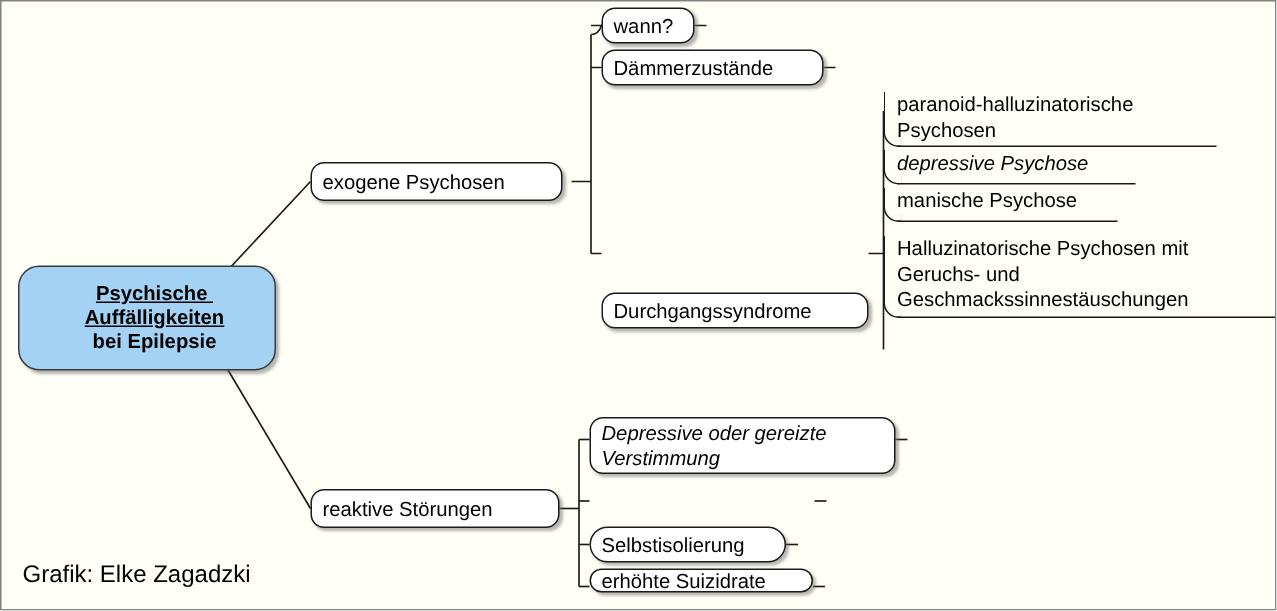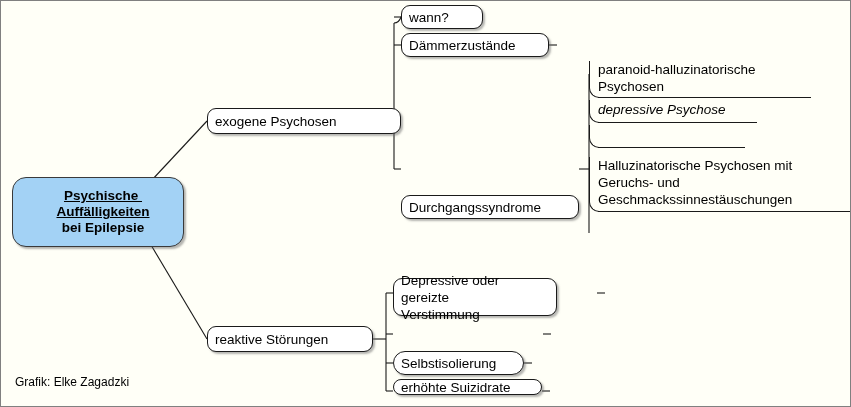--- a/index.html
+++ b/index.html
@@ -105,21 +105,21 @@
     bottom: 0;
     height: 0;
     border-bottom: 1px solid #1a1a1a;
   }
 
   
   .credit {
     position: absolute;
     left: 14px;
     top: 374px;
-    font-size: 12px;
+    font-size: 16px;
     color: #000;
     z-index: 3;
   }
 </style>
 </head>
 <body>
 
 <div id="canvas">
 
   <svg id="wires" viewBox="0 0 851 407" xmlns="http://www.w3.org/2000/svg">
@@ -158,25 +158,25 @@
       <path d="M 541 390 L 549 390"></path>
     </g>
   </svg>
 
   <div class="root-node">
     <div class="root-line u">Psychische </div>
     <div class="root-line u">Auffälligkeiten</div>
     <div class="root-line">bei Epilepsie</div>
   </div>
 
-  <div class="box-node" style="left:206px; top:107px; width:194px; height:26px;">
+  <div class="box-node" style="left:206px; top:107px; width:168px; height:26px;">
     <span class="txt">exogene Psychosen</span>
   </div>
 
-  <div class="box-node" style="left:400px; top:4px; width:82px; height:24px;">
+  <div class="box-node" style="left:400px; top:4px; width:62px; height:24px;">
     <span class="txt">wann?</span>
   </div>
 
   <div class="box-node" style="left:400px; top:32px; width:148px; height:24px;">
     <span class="txt">Dämmerzustände</span>
   </div>
 
   <div class="box-node" style="left:400px; top:156px; width:178px; height:24px;margin-top:38px;">
     <span class="txt">Durchgangssyndrome</span>
   </div>
@@ -189,37 +189,38 @@
   </div>
 
   <div class="leaf-node" style="left:588px; top:99px; width:170px; height:23px;font-style:italic;">
     <div class="leaf-edge"></div>
     <span class="txt">depressive Psychose</span>
     <div class="leaf-underline" style="width:159px;"></div>
   </div>
 
   <div class="leaf-node" style="left:588px; top:124px; width:160px; height:23px;">
     <div class="leaf-edge"></div>
+    <span class="txt">manische Psychose</span>
     <div class="leaf-underline" style="width:147px;"></div>
   </div>
 
   <div class="leaf-node" style="left:588px; top:156px; width:252px; height:55px;">
     <div class="leaf-edge"></div>
     <span class="txt">Halluzinatorische Psychosen mit
 Geruchs- und
 Geschmackssinnestäuschungen</span>
     <div class="leaf-underline" style="width:253px;"></div>
   </div>
 
 
   <div class="box-node" style="left:206px; top:325px; width:166px; height:26px;">
     <span class="txt">reaktive Störungen</span>
   </div>
 
-  <div class="box-node" style="left:392px; top:277px; width:164px; height:38px;">
+  <div class="box-node" style="left:392px; top:277px; width:204px; height:38px;font-style:italic;">
     <span class="txt">Depressive oder gereizte
 Verstimmung</span>
   </div>
 
 
   <div class="box-node" style="left:392px; top:350px; width:131px; height:24px;border-radius:12px;">
     <span class="txt">Selbstisolierung</span>
   </div>
 
   <div class="box-node" style="left:392px; top:378px; width:149px; height:16px;">

